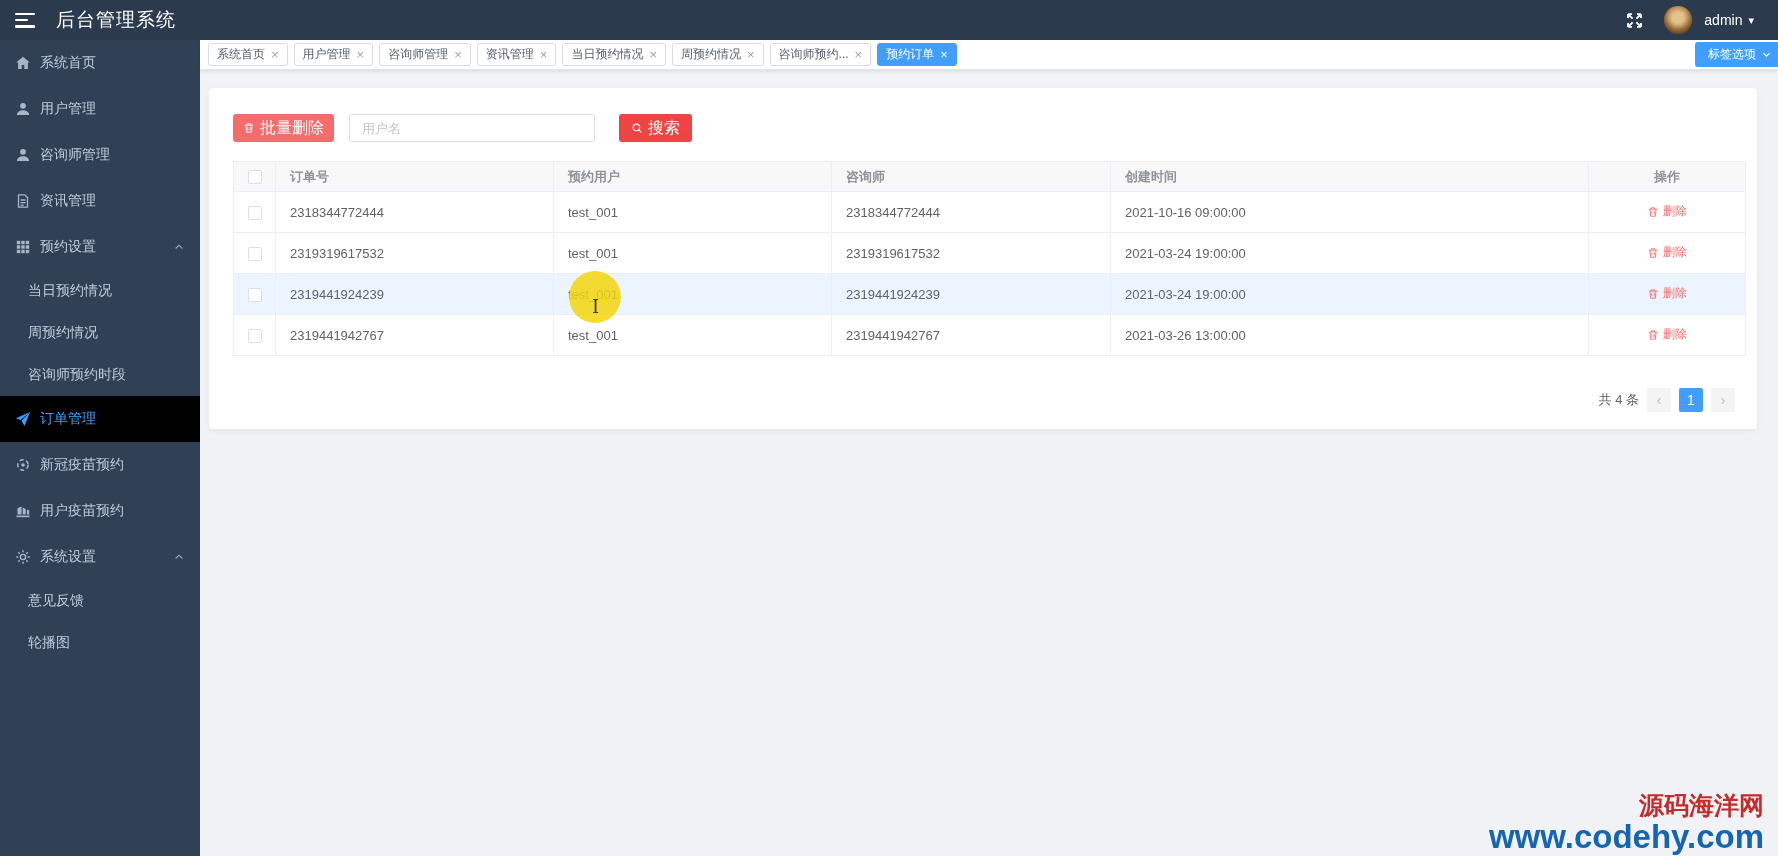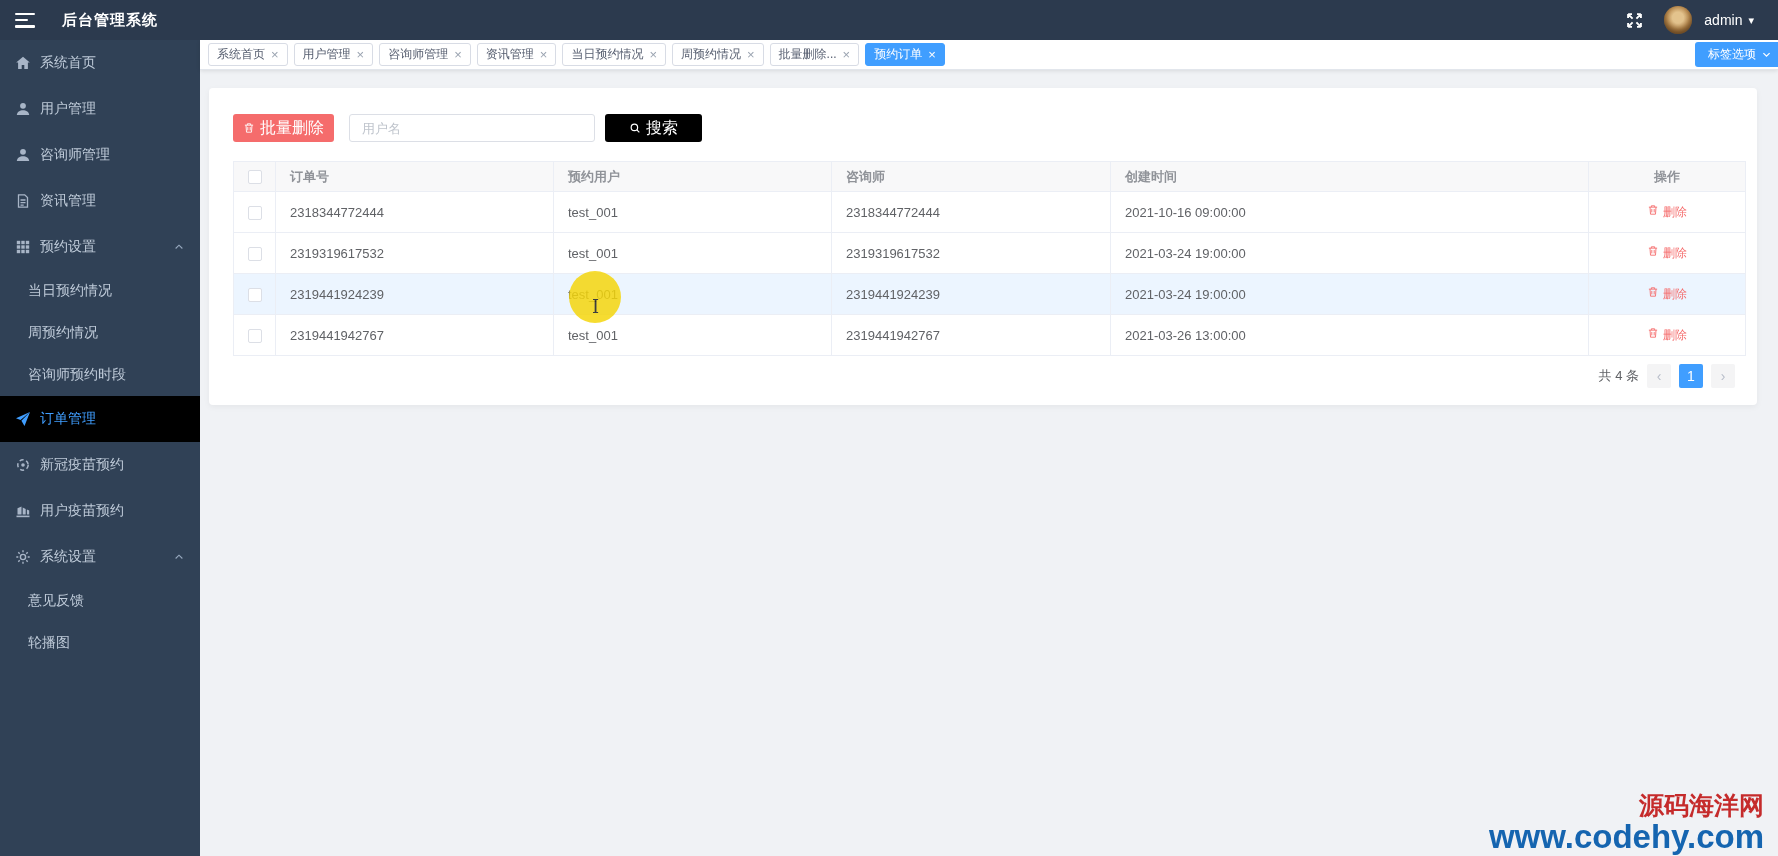--- a/index.html
+++ b/index.html
@@ -6,21 +6,21 @@
   html,body{width:1778px;height:856px;overflow:hidden;background:#f0f2f5;
     font-family:"Liberation Sans","DejaVu Sans",sans-serif}
 
   
   .header{position:absolute;left:0;top:0;width:1778px;height:40px;background:#2c3a4e;
     display:flex;align-items:center;z-index:30}
   .hamburger{width:20px;height:15px;margin-left:15px;display:flex;flex-direction:column;
     justify-content:space-between;cursor:pointer}
   .hamburger i{display:block;height:2.6px;background:#fff;border-radius:1px}
   .hamburger i:nth-child(1){width:20px}.hamburger i:nth-child(2){width:13px}.hamburger i:nth-child(3){width:20px}
-  .app-title{color:#fff;font-size:15px;font-weight:700;margin-left:27px;letter-spacing:1px}
+  .app-title{color:#fff;font-size:19px;font-weight:400;margin-left:21px;letter-spacing:1px}
   .header-right{margin-left:auto;display:flex;align-items:center;margin-right:24px}
   .fullscreen-btn{width:19px;height:19px;color:#fff;margin-right:20px;cursor:pointer}
   .fullscreen-btn svg{width:19px;height:19px;display:block}
   .avatar{width:28px;height:28px;border-radius:50%;margin-right:12px;cursor:pointer;
     background:radial-gradient(circle at 50% 42%,#e3c38d 0 26%,#b98a4e 55%,#6e4b27 100%);
     box-shadow:inset 0 -4px 6px rgba(60,35,10,.55)}
   .username{color:#fff;font-size:14px;margin-right:6px;cursor:pointer}
   .hdr-caret{color:#fff;font-size:11px;cursor:pointer}
 
   
@@ -54,40 +54,40 @@
 
   
   .main{position:absolute;left:200px;top:70px;width:1578px;height:786px;background:#f0f2f5}
   .card{margin:18px 21px 0 9px;background:#fff;border-radius:4px;
     box-shadow:0 2px 6px rgba(0,0,0,.05);padding:26px 12px 17px 24px}
   .toolbar{display:flex;align-items:center}
   .btn{height:28px;border:none;border-radius:3px;font-size:16px;color:#fff;
     display:inline-flex;align-items:center;gap:5px;padding:0 10px;cursor:pointer;font-family:inherit}
   .btn svg{width:12px;height:12px}
   .btn-danger{background:#f56c6c}
-  .btn-primary{background:#000000;margin-left:10px;padding:0 24px}
+  .btn-primary{background:#ef4444;margin-left:24px;padding:0 12px}
   .search-input{width:246px;height:28px;border:1px solid #dcdfe6;border-radius:3px;margin-left:15px;
     padding:0 12px;font-size:13px;color:#606266;outline:none;font-family:inherit}
   .search-input::placeholder{color:#bfc4cc}
 
   
   .data-table{border-collapse:collapse;table-layout:fixed;width:100%;margin-top:19px;font-size:13px}
   .data-table th,.data-table td{border:1px solid #ebeef5;padding:0 14px;text-align:left;overflow:hidden}
   .data-table th{height:30px;background:#f8f8f9;color:#909399;font-weight:700}
   .data-table td{height:41px;color:#606266;background:#fff}
   .data-table tr.highlight td{background:#ecf5ff}
   .data-table .center{text-align:center;padding:0}
   .checkbox{display:inline-block;width:14px;height:14px;border:1px solid #dcdfe6;border-radius:2px;
     background:#fff;vertical-align:middle;cursor:pointer}
   .del-btn{background:none;border:none;color:#f56c6c;font-size:12px;display:inline-flex;
-    gap:4px;cursor:pointer;font-family:inherit}
+    align-items:center;gap:4px;cursor:pointer;font-family:inherit}
   .del-btn svg{width:12px;height:12px}
 
   
-  .pagination{display:flex;align-items:center;justify-content:flex-end;margin-top:8px;gap:8px;
+  .pagination{display:flex;align-items:center;justify-content:flex-end;margin-top:32px;gap:8px;
     font-size:13px;color:#606266;padding-right:10px}
   .pg{min-width:24px;height:24px;border:none;border-radius:2px;background:#f4f4f5;color:#b7bdc9;
     font-size:14px;cursor:pointer;font-family:inherit}
   .pg.active{background:#409eff;color:#fff}
 
   
   .watermark{position:absolute;right:14px;bottom:2px;text-align:right;font-weight:700;line-height:1.07;z-index:40}
   .wm1{font-size:25px;color:#c52b2b}
   .wm2{font-size:33px;color:#1565b0}
   .cursor-highlight{position:absolute;left:569px;top:271px;width:52px;height:52px;border-radius:50%;
@@ -253,21 +253,21 @@
       </div>
       <div class="tab">
         <span>当日预约情况</span>
         <span class="close">×</span>
       </div>
       <div class="tab">
         <span>周预约情况</span>
         <span class="close">×</span>
       </div>
       <div class="tab">
-        <span>批量删除...</span>
+        <span>咨询师预约...</span>
         <span class="close">×</span>
       </div>
       <div class="tab active">
         <span>预约订单</span>
         <span class="close">×</span>
       </div>
     </div>
   <button class="tag-options">
     <span>标签选项</span>
     <svg viewBox="0 0 16 16" fill="none" stroke="currentColor" stroke-width="1.8">

